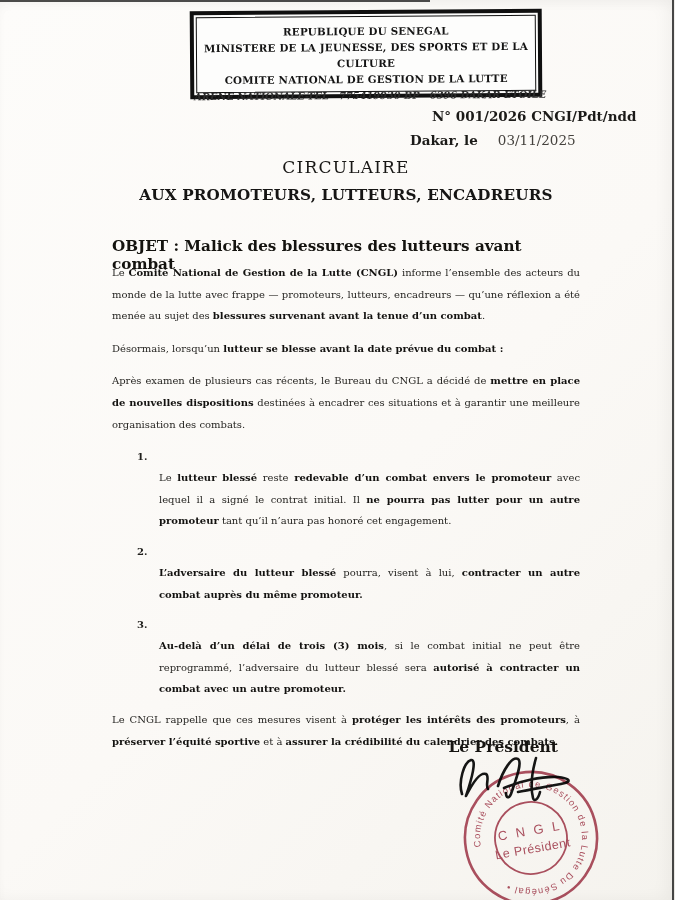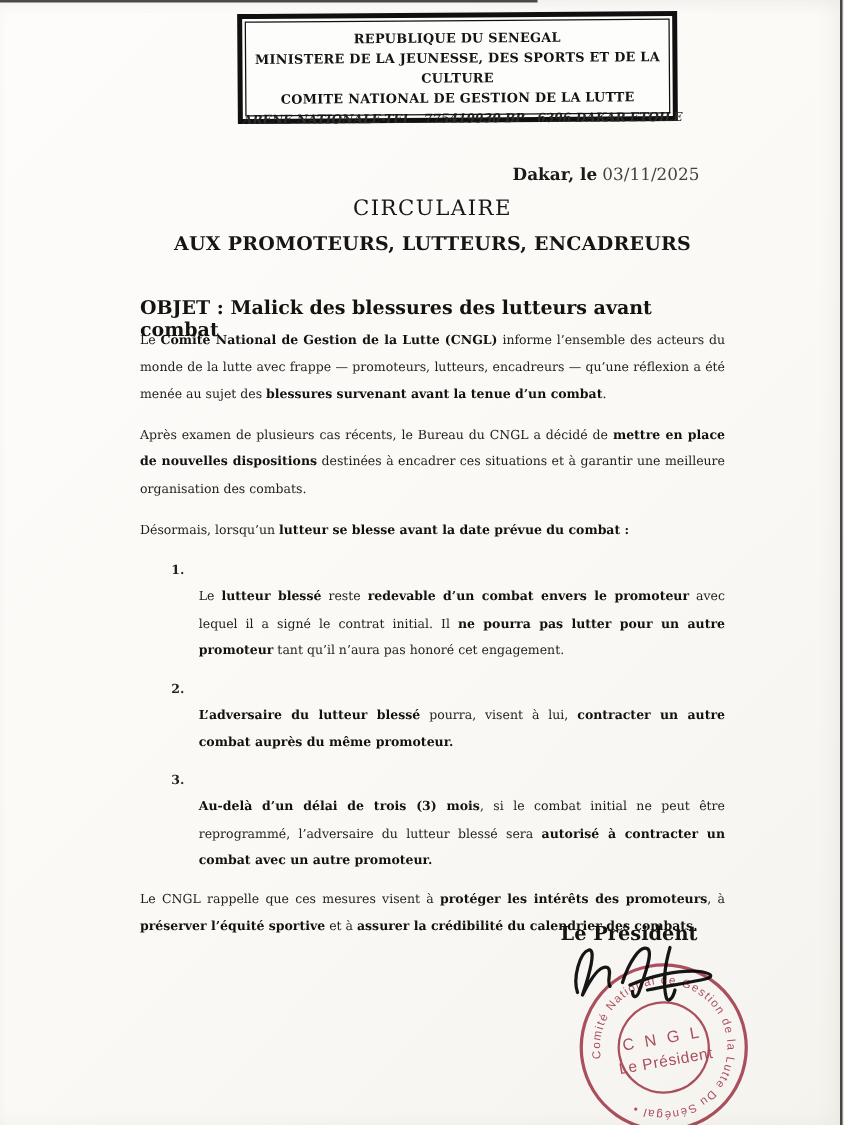--- a/index.html
+++ b/index.html
@@ -30,21 +30,21 @@
     border:4px solid #101010;background:#fdfdfc;transform:rotate(-.4deg);
     box-sizing:border-box;text-align:center;padding-top:9px;
   }
   .letterhead:after{content:"";position:absolute;inset:2px;border:1px solid #101010;pointer-events:none;}
   .lh1{font-weight:bold;font-size:10.3px;line-height:16px;letter-spacing:.2px;color:#141414;}
   .lh2{font-style:italic;font-weight:bold;font-size:9.8px;line-height:17px;color:#2a2a2a;white-space:pre;}
 
   .ref{position:absolute;left:432px;top:108px;font-weight:bold;font-size:13.5px;color:#1b1a18;}
   .date{position:absolute;left:410px;top:132px;font-size:13.5px;color:#1b1a18;}
   .date b{font-weight:bold;}
-  .date span{margin-left:4px;color:#45423e;}
+  .date span{margin-left:20px;color:#45423e;}
 
   .title{position:absolute;left:112px;top:157px;width:468px;text-align:center;
     font-size:17px;letter-spacing:1.2px;color:#181715;}
   .recipients{position:absolute;left:112px;top:186px;width:468px;text-align:center;
     font-weight:bold;font-size:15.2px;letter-spacing:.2px;color:#161514;}
   .subject{position:absolute;left:112px;top:237px;width:468px;
     font-weight:bold;font-size:15.2px;color:#14130f;}
 
   .doc-body{position:absolute;left:112px;top:262px;width:468px;
     font-size:10px;line-height:21.6px;text-align:justify;color:#201f1c;}
@@ -78,32 +78,33 @@
   <div class="scan-edge-right"></div>
 
 
   <div class="letterhead">
     <div class="lh1">REPUBLIQUE DU SENEGAL</div>
     <div class="lh1">MINISTERE DE LA JEUNESSE, DES SPORTS ET DE LA CULTURE</div>
     <div class="lh1">COMITE NATIONAL DE GESTION DE LA LUTTE</div>
     <div class="lh2">ARENE NATIONALE-TEL   775419930 BP   6396 DAKAR ETOILE</div>
   </div>
 
+  <div class="ref">N° 001/2026 CNGI/Pdt/ndd</div>
   <div class="date">
     <b>Dakar, le</b><span>03/11/2025</span>
   </div>
 
   <div class="title">CIRCULAIRE</div>
   <div class="recipients">AUX PROMOTEURS, LUTTEURS, ENCADREURS</div>
   <div class="subject">OBJET : Malick des blessures des lutteurs avant combat</div>
 
   <div class="doc-body">
     <p><span>Le </span><b>Comité National de Gestion de la Lutte (CNGL)</b><span> informe l’ensemble des acteurs du monde de la lutte avec frappe — promoteurs, lutteurs, encadreurs — qu’une réflexion a été menée au sujet des </span><b>blessures survenant avant la tenue d’un combat</b><span>.</span></p>
+    <p><span>Désormais, lorsqu’un </span><b>lutteur se blesse avant la date prévue du combat :</b></p>
     <p><span>Après examen de plusieurs cas récents, le Bureau du CNGL a décidé de </span><b>mettre en place de nouvelles dispositions</b><span> destinées à encadrer ces situations et à garantir une meilleure organisation des combats.</span></p>
-    <p><span>Désormais, lorsqu’un </span><b>lutteur se blesse avant la date prévue du combat :</b></p>
 
     <div class="li">
       <span class="li-num">1.</span>
       <div class="li-text"><span>Le </span><b>lutteur blessé</b><span> reste </span><b>redevable d’un combat envers le promoteur</b><span> avec lequel il a signé le contrat initial. Il </span><b>ne pourra pas lutter pour un autre promoteur</b><span> tant qu’il n’aura pas honoré cet engagement.</span></div>
     </div>
     <div class="li">
       <span class="li-num">2.</span>
       <div class="li-text"><b>L’adversaire du lutteur blessé</b><span> pourra, visent à lui, </span><b>contracter un autre combat auprès du même promoteur.</b></div>
     </div>
     <div class="li">

